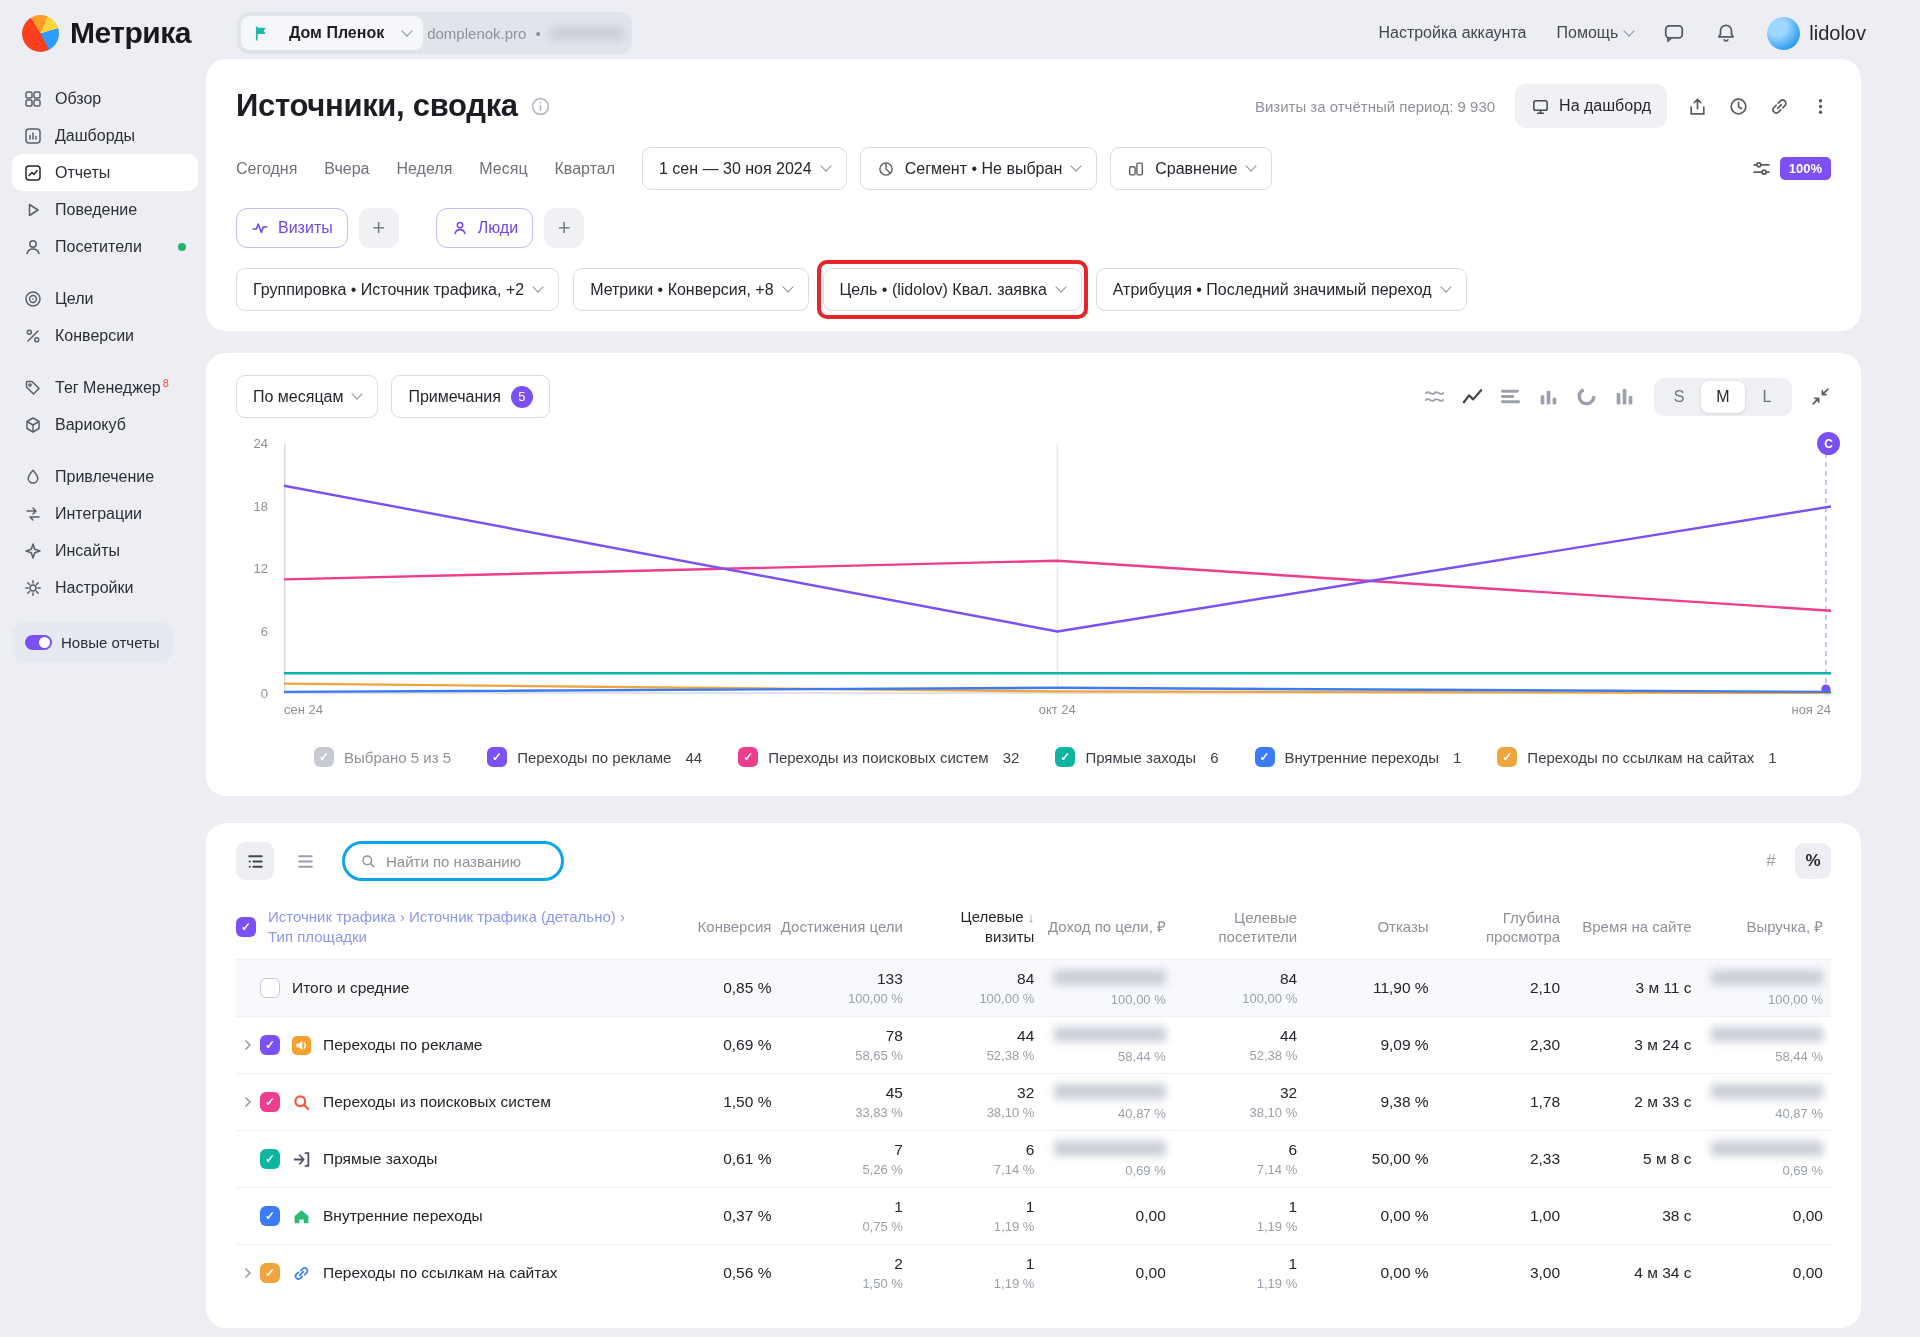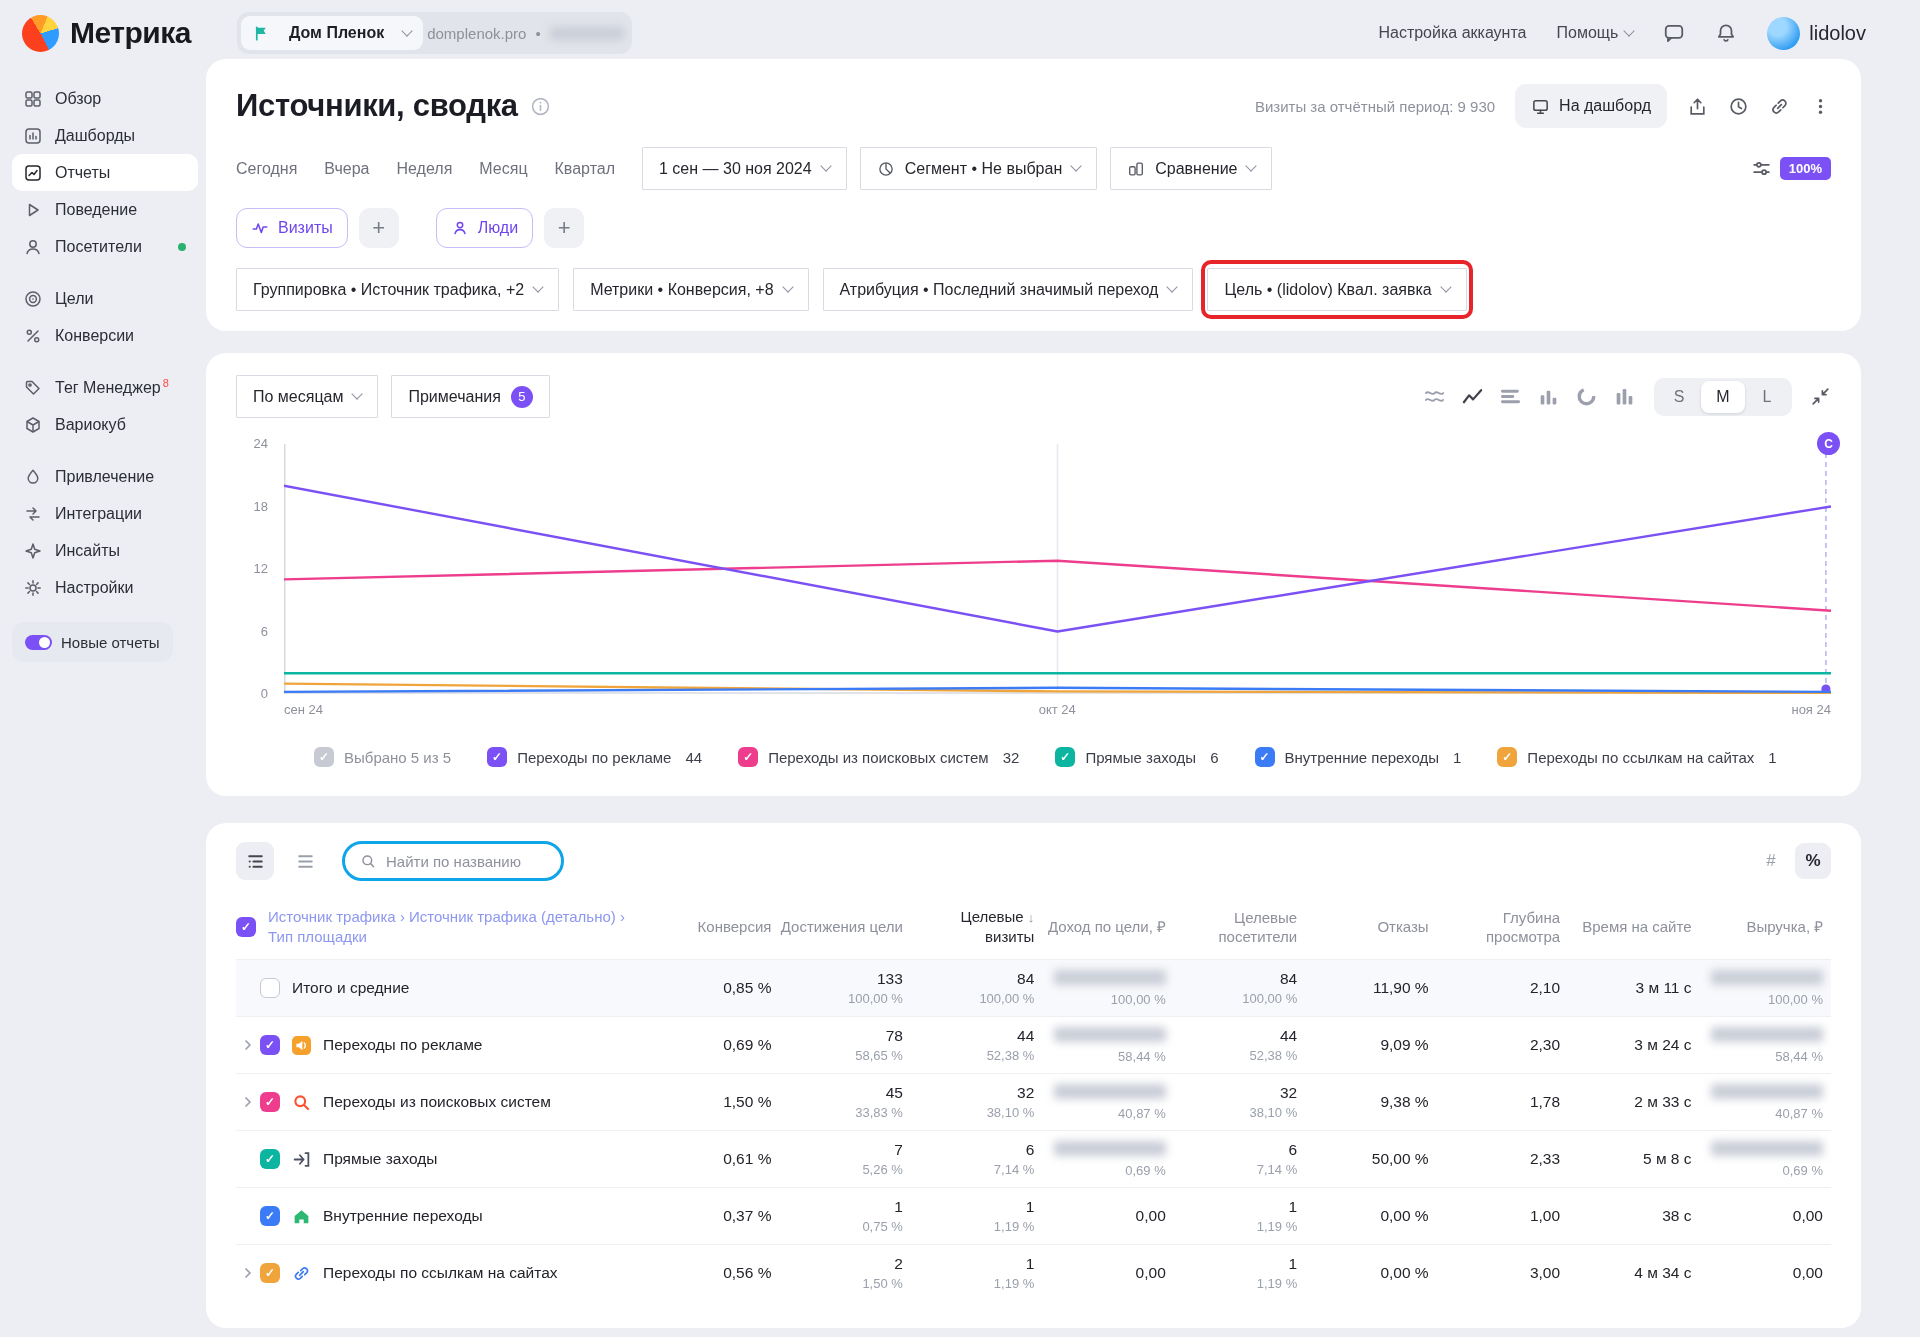--- a/index.html
+++ b/index.html
@@ -45,21 +45,21 @@
 .title-row{display:flex;align-items:center;height:42px}
 .page-title{font-size:31px;font-weight:bold;color:#1c1d24;letter-spacing:-.3px}
 .info-ic{margin-left:12px;cursor:pointer}
 .title-right{margin-left:auto;display:flex;align-items:center;gap:20px}
 .visits-period{font-size:15px;color:#8e919c}
 .btn-gray{display:flex;align-items:center;gap:9px;height:44px;padding:0 16px;background:#f0f1f5;border-radius:11px;font-size:16px;color:#26272e;cursor:pointer}
 .icon-btn{cursor:pointer}
 .filters-row{display:flex;align-items:center;margin-top:20px;gap:13px}
 .presets{display:flex;align-items:center;gap:27px;font-size:16px;color:#6f727d;margin-right:14px}
 .preset{cursor:pointer}
-.pill{display:flex;align-items:center;gap:10px;height:43px;padding:0 16px;border:1px solid #d9dbe3;border-radius:1px;font-size:16px;color:#26272e;cursor:pointer;background:#fff;white-space:nowrap}
+.pill{display:flex;align-items:center;gap:10px;height:43px;padding:0 16px;border:1px solid #d9dbe3;border-radius:9px;font-size:16px;color:#26272e;cursor:pointer;background:#fff;white-space:nowrap}
 .sampling{margin-left:auto;display:flex;align-items:center;gap:8px;cursor:pointer}
 .badge-100{background:#7b51f5;color:#fff;font-size:13px;padding:4px 9px;border-radius:5px;font-weight:bold}
 .chips-row{display:flex;align-items:center;margin-top:18px;gap:11px}
 .chip{display:flex;align-items:center;gap:9px;height:40px;padding:0 14px;border:1.5px solid #c9bbf8;border-radius:11px;color:#6f46ee;font-size:16px;cursor:pointer}
 .plus-btn{width:40px;height:40px;border-radius:11px;background:#f0f1f5;color:#787c87;font-size:22px;display:flex;align-items:center;justify-content:center;cursor:pointer}
 .chip-gap{width:15px}
 .selects-row{display:flex;align-items:center;margin-top:20px;gap:14px}
 .red-focus{position:relative}
 .red-focus::after{content:"";position:absolute;inset:-9px -7px;border:4px solid #e7242a;border-radius:10px;pointer-events:none}
 
@@ -368,26 +368,26 @@
 
   <div class="selects-row">
     <div class="pill">
       <span>Группировка • Источник трафика, +2</span>
         <span class="chv"></span>
     </div>
     <div class="pill">
       <span>Метрики • Конверсия, +8</span>
         <span class="chv"></span>
     </div>
+    <div class="pill red-focus">
+      <span>Цель • (lidolov) Квал. заявка</span>
+        <span class="chv"></span>
+    </div>
     <div class="pill">
       <span>Атрибуция • Последний значимый переход</span>
-        <span class="chv"></span>
-    </div>
-    <div class="pill red-focus">
-      <span>Цель • (lidolov) Квал. заявка</span>
         <span class="chv"></span>
     </div>
   </div>
 </div>
 
 <div class="card" id="card-chart">
   <div class="chart-controls">
     <div class="pill">
       <span>По месяцам</span>
         <span class="chv"></span>

